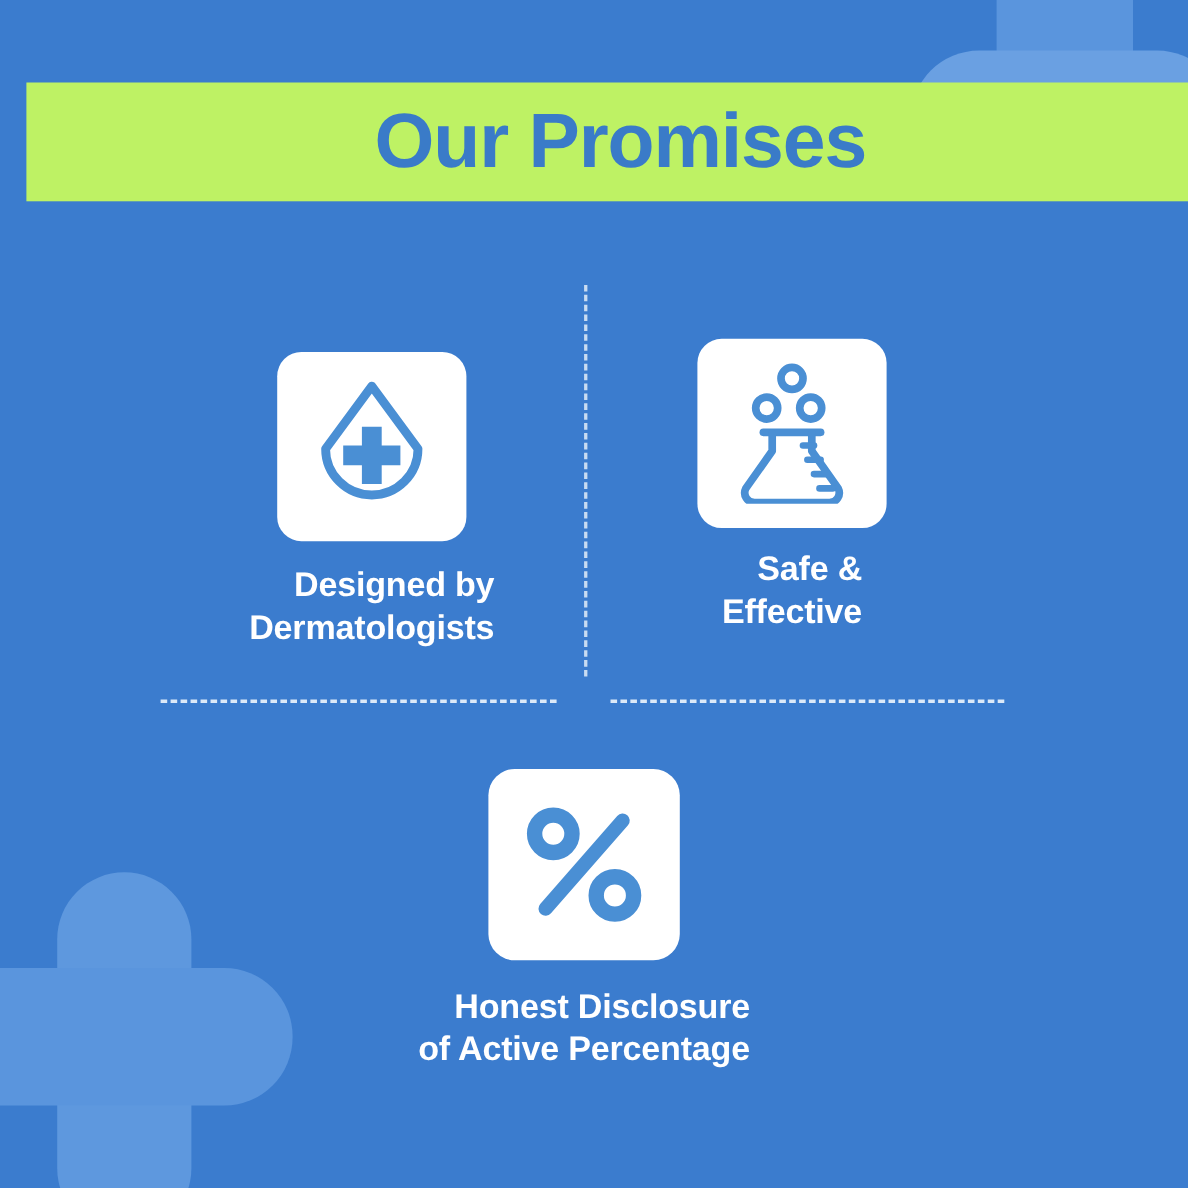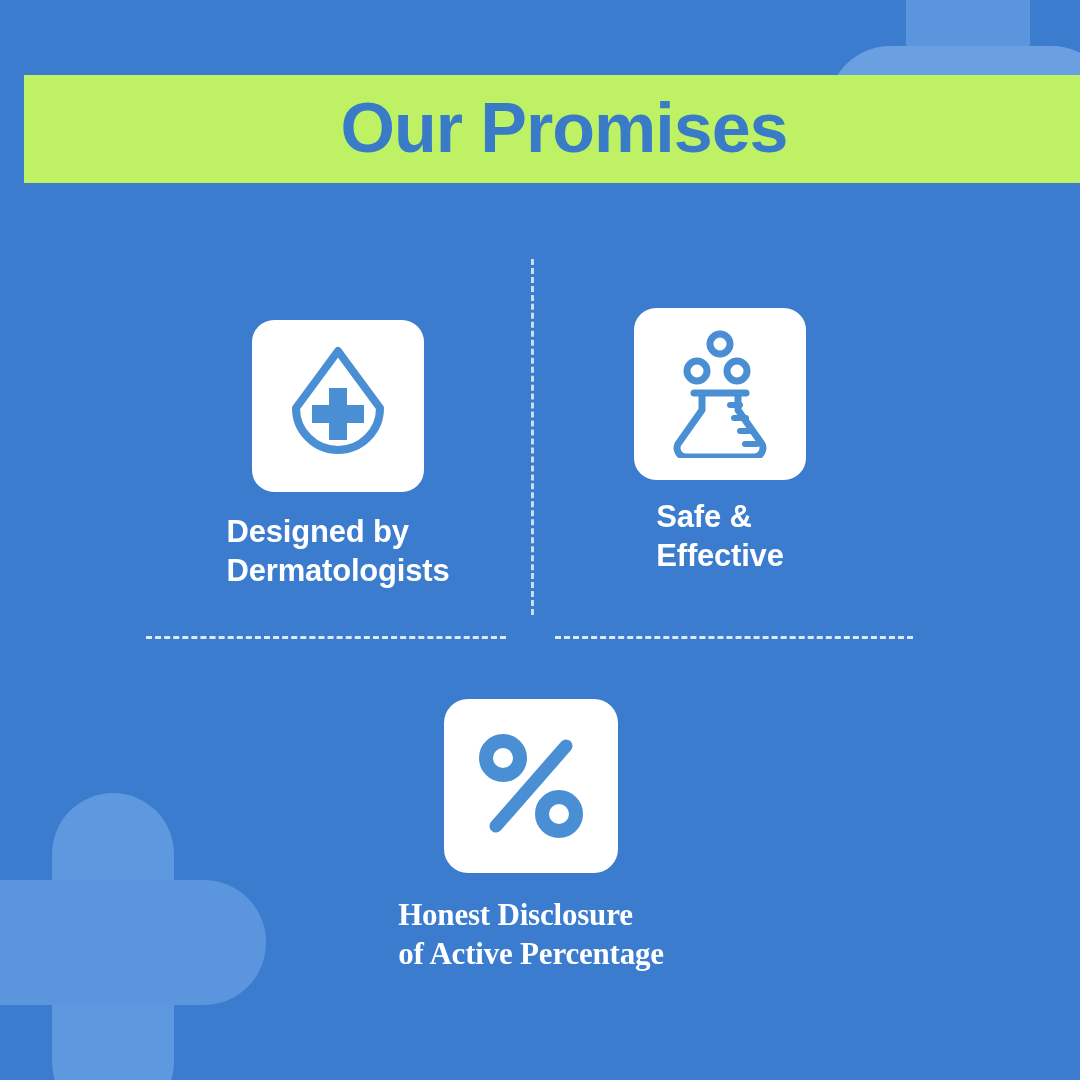--- a/index.html
+++ b/index.html
@@ -138,26 +138,26 @@
     border-radius: 24px;
   }
   .icon-card svg { display: block; }
 
   .promise-label {
     margin-top: 20px;
     color: #ffffff;
     font-size: 31px;
     font-weight: bold;
     line-height: 1.26;
-    text-align: left;
+    text-align: right;
     white-space: pre-line;
     letter-spacing: -0.2px;
   }
   .promise.p1 .promise-label { margin-top: 17px; }
-  .promise.p2 .promise-label { margin-top: 22px; font-family: Liberation Serif, serif; }
+  .promise.p2 .promise-label { margin-top: 22px; }
 </style>
 </head>
 <body>
 
 <div id="canvas">
 
   <div class="deco-layer">
     <div class="cross-bar tr-v"></div>
     <div class="cross-bar tr-h"></div>
     <div class="cross-bar bl-v"></div>

